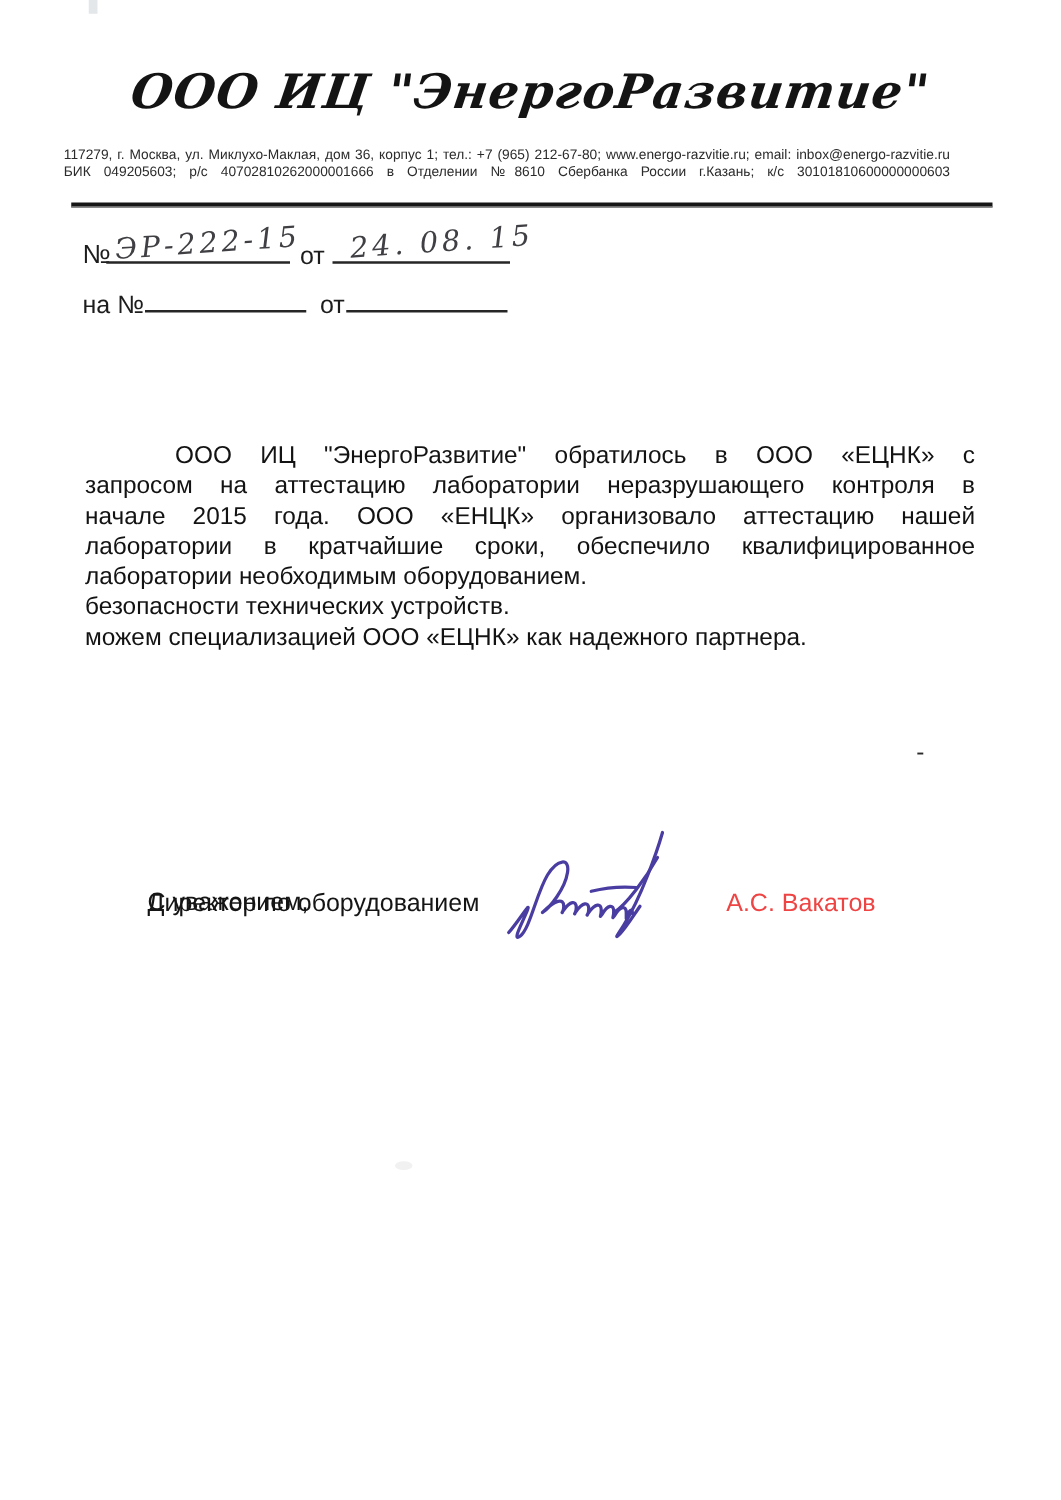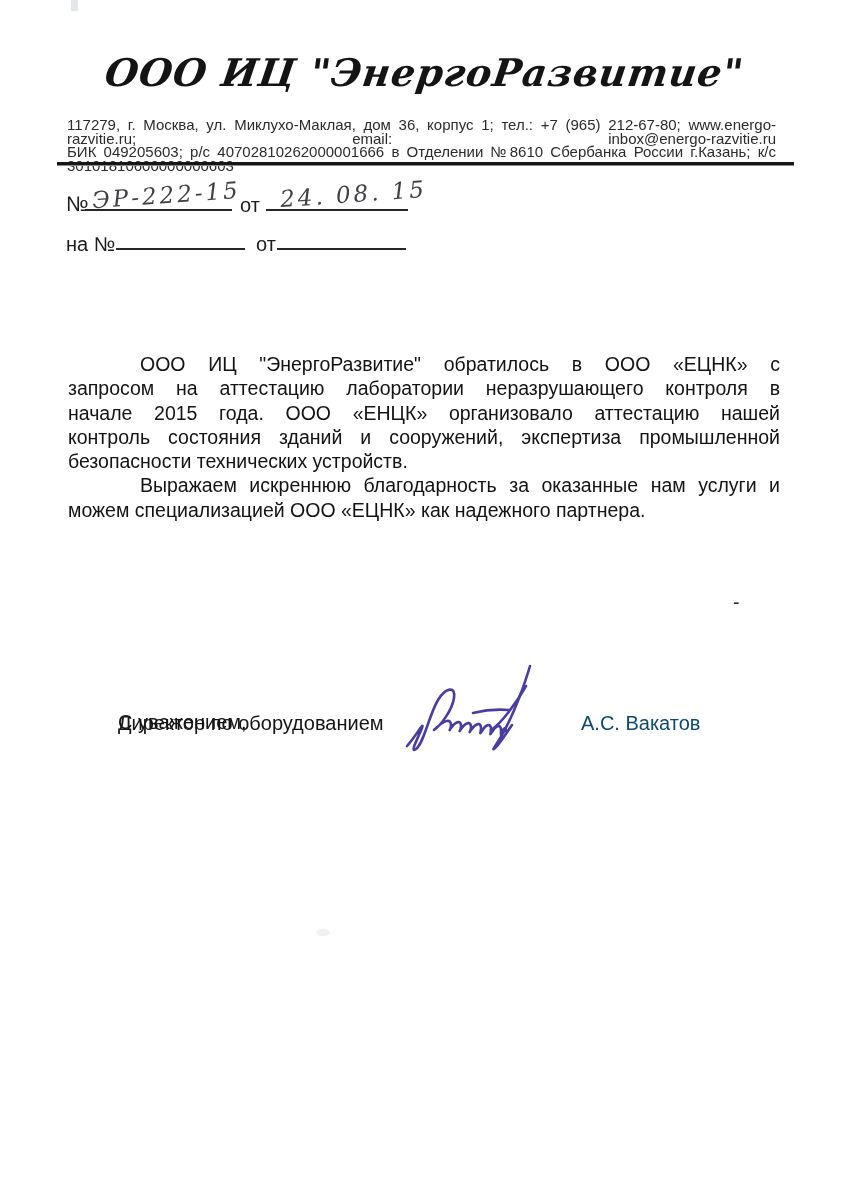--- a/index.html
+++ b/index.html
@@ -27,22 +27,22 @@
     font-weight: bold;
     font-size: 38px;
     letter-spacing: 1px;
     color: #141414;
     transform: skewX(-8deg);
   }
 
   
   .address {
     position: absolute;
-    left: 67px; top: 118px; width: 709px;
-    font-size: 15px;
+    left: 51px; top: 118px; width: 709px;
+    font-size: 11px;
     line-height: 13.6px;
     color: #2b2b2b;
   }
   .address .addr-line { text-align: justify; text-align-last: justify; white-space: normal; }
 
   .rule {
     position: absolute;
     left: 57px; top: 162px; width: 737px; height: 3px;
     background: #161616;
     border-bottom: 1px solid #8a8a8a;
@@ -78,21 +78,21 @@
     color: #131313;
   }
   .body-text .line { text-align: justify; text-align-last: justify; }
   .body-text .line.last { text-align-last: left; }
   .body-text .line.indent { text-indent: 72px; }
   .stray-dash { position: absolute; left: 733px; top: 591px; font-size: 19.5px; color: #2a2a2a; }
 
   
   .sig-closing { position: absolute; left: 118px; top: 711px; font-size: 20px; color: #151515; }
   .sig-title   { position: absolute; left: 118px; top: 712px; font-size: 20px; color: #151515; }
-  .sig-name    { position: absolute; left: 581px; top: 712px; font-size: 20px; color: #0c4a6e; }
+  .sig-name    { position: absolute; left: 581px; top: 712px; font-size: 20px; color: #ef4444; }
   .sig-svg     { position: absolute; left: 393px; top: 660px; }
 </style>
 </head>
 <body>
 
 <div class="page">
 
   <div class="speck-top"></div>
   <div class="speck-mid"></div>
 
@@ -115,23 +115,23 @@
 
   <div class="ref-label" style="left:66px; top:233px;">на №</div>
   <div class="field-line" style="left:116px; top:230px; width:129px; height:18px;"></div>
   <div class="ref-label" style="left:256px; top:233px;">от</div>
   <div class="field-line" style="left:277px; top:230px; width:129px; height:18px;"></div>
 
   <div class="body-text">
       <div class="line indent">ООО ИЦ "ЭнергоРазвитие" обратилось в ООО «ЕЦНК» с</div>
       <div class="line">запросом на аттестацию лаборатории неразрушающего контроля в</div>
       <div class="line">начале 2015 года. ООО «ЕНЦК» организовало аттестацию нашей</div>
-      <div class="line">контроль состояния зданий и сооружений, экспертиза промышленной</div>
+      <div class="line">лаборатории в кратчайшие сроки, обеспечило квалифицированное</div>
+      <div class="line last">лаборатории необходимым оборудованием.</div>
       <div class="line last">безопасности технических устройств.</div>
-      <div class="line indent">Выражаем искреннюю благодарность за оказанные нам услуги и</div>
       <div class="line last">можем специализацией ООО «ЕЦНК» как надежного партнера.</div>
     </div>
   <div class="stray-dash">-</div>
 
   <div class="sig-closing">С уважением,</div>
   <div class="sig-title">Директор по оборудованием</div>
 
   <svg class="sig-svg" width="180" height="100" viewBox="0 0 180 100">
     <g fill="none" stroke-width="2.6" stroke-linecap="round" stroke-linejoin="round">
       <path d="M 14,86 C 22,77 32,60 29,68 C 26,76 16,94 23,89 C 31,83 36,55 45,40 C 53,27 63,26 61,38 C 59,51 47,66 41,70 C 51,60 58,58 58,65 C 58,70 55,72 58,68 C 63,61 68,60 68,66 C 68,71 65,73 68,69 C 73,62 78,61 78,67 C 78,72 75,74 78,70 C 83,63 88,62 88,68 C 88,73 86,75 89,71 C 93,64 98,63 98,69 C 98,74 96,76 99,72 C 103,65 108,64 108,70 L 108,75 C 110,68 113,66 113,71" stroke="#4a3da2"></path>

